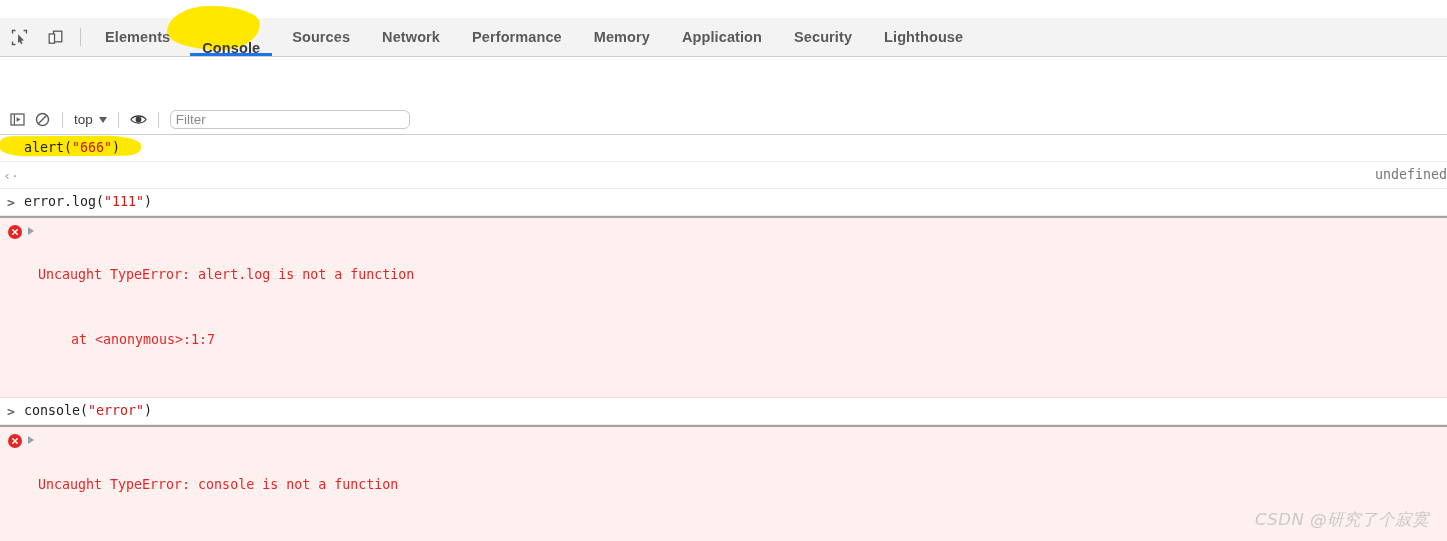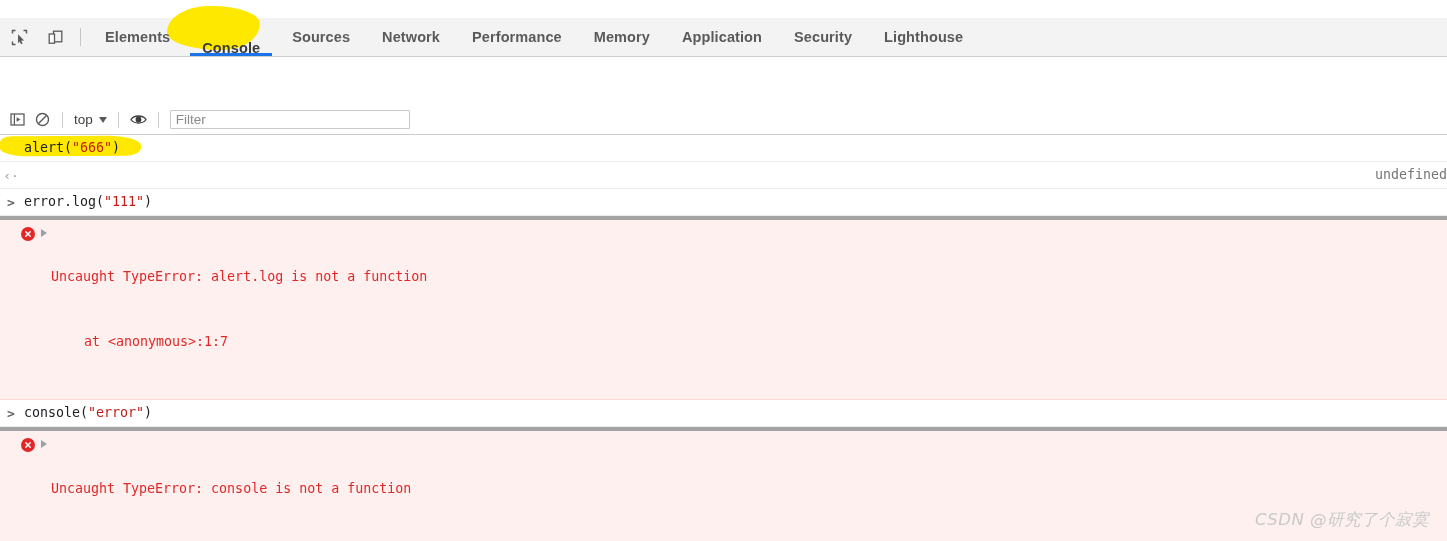--- a/index.html
+++ b/index.html
@@ -137,21 +137,21 @@
     width: 0; height: 0;
     border-left: 4.5px solid transparent;
     border-right: 4.5px solid transparent;
     border-top: 6px solid #5a5a5a;
   }
   .filter-input {
     margin-left: 4px;
     width: 240px;
     height: 19px;
     border: 1px solid #c9c9c9;
-    border-radius: 1px;
+    border-radius: 6px;
     background: #fff;
     font-size: 13.5px;
     font-family: "Liberation Sans", sans-serif;
     color: #202124;
     padding: 0 5px;
     box-sizing: border-box;
     outline: none;
   }
   .filter-input::placeholder { color: #8a8a8a; }
 
@@ -201,23 +201,23 @@
   }
 
   .row.input .row-content { color: #202124; }
   .row.result .row-content { color: #767676; text-align: right; }
   .str { color: #c41a16; }
   .punct { color: #202124; }
 
   
   .row.error {
     background: #fff0f0;
-    border-top: 4px solid #a3a3a3;
+    border-top: 2px solid #a3a3a3;
     border-bottom: 1px solid #ffd6d6;
-    padding: 3px 0 4px 17px;
+    padding: 3px 0 4px 4px;
   }
   .row.error .row-content {
     color: #e32727;
     display: flex;
     align-items: flex-start;
   }
   .err-icon {
     width: 14px;
     height: 14px;
     border-radius: 50%;

